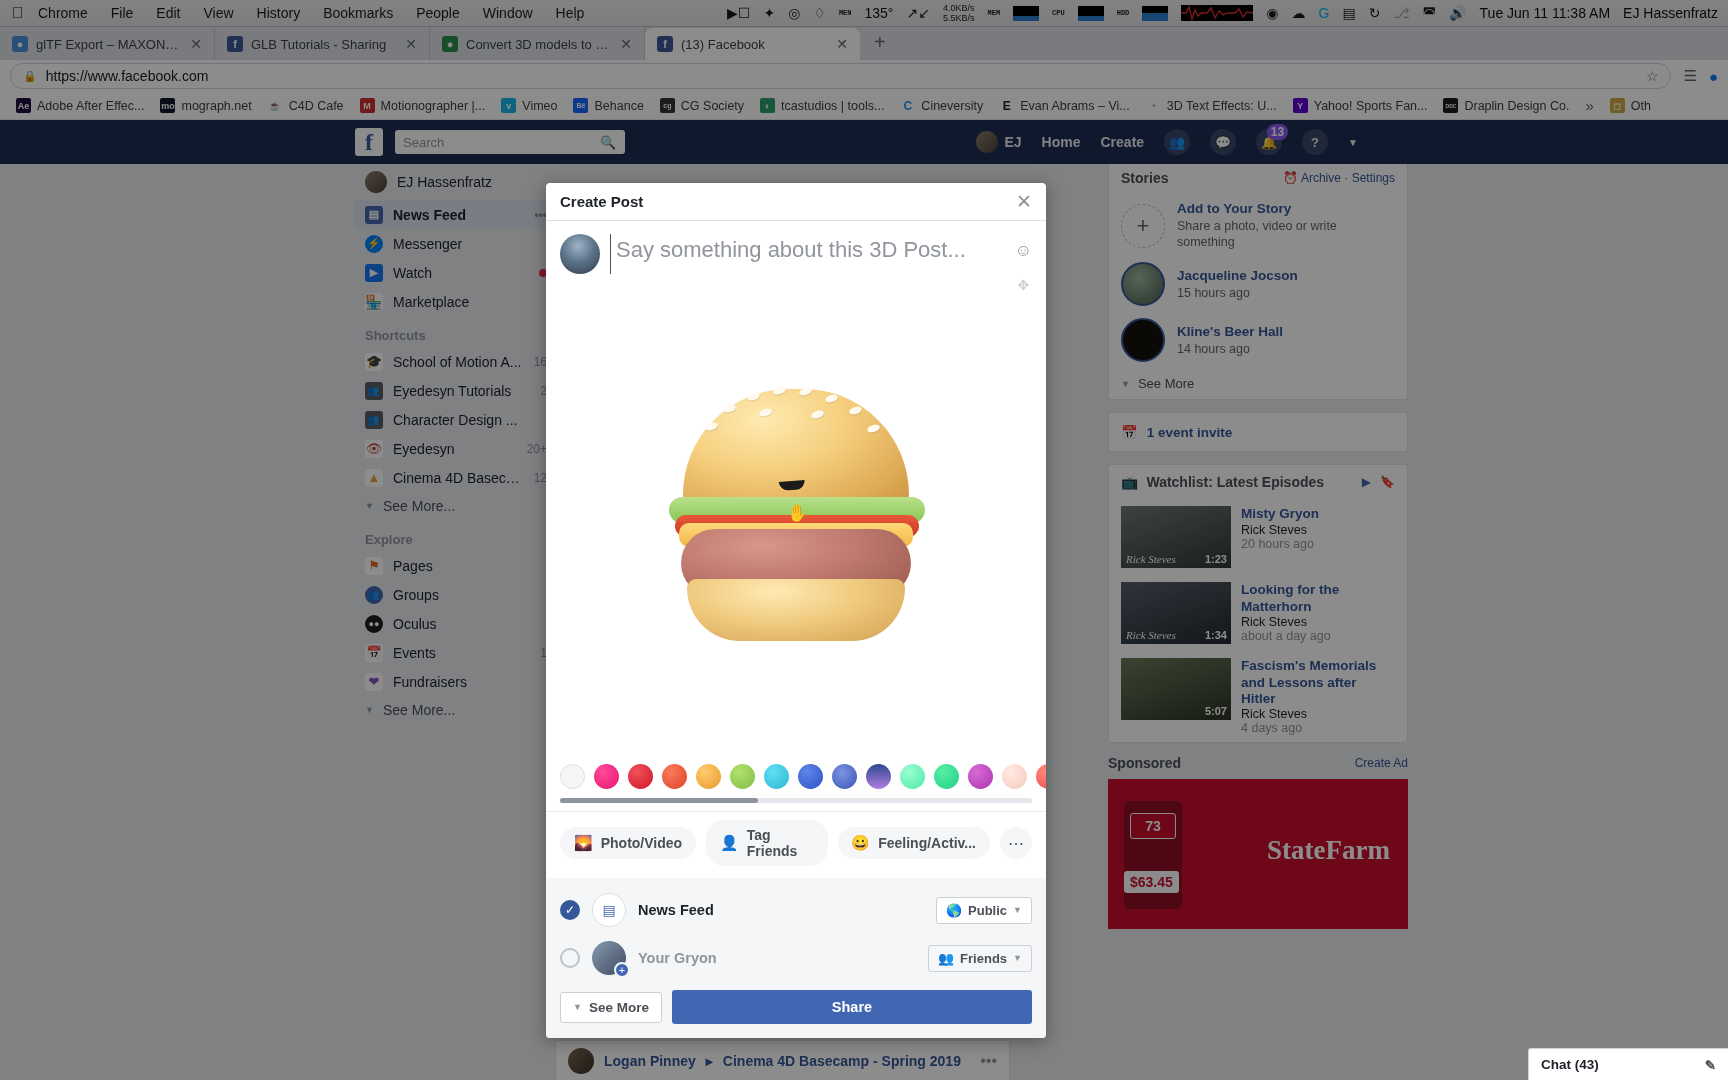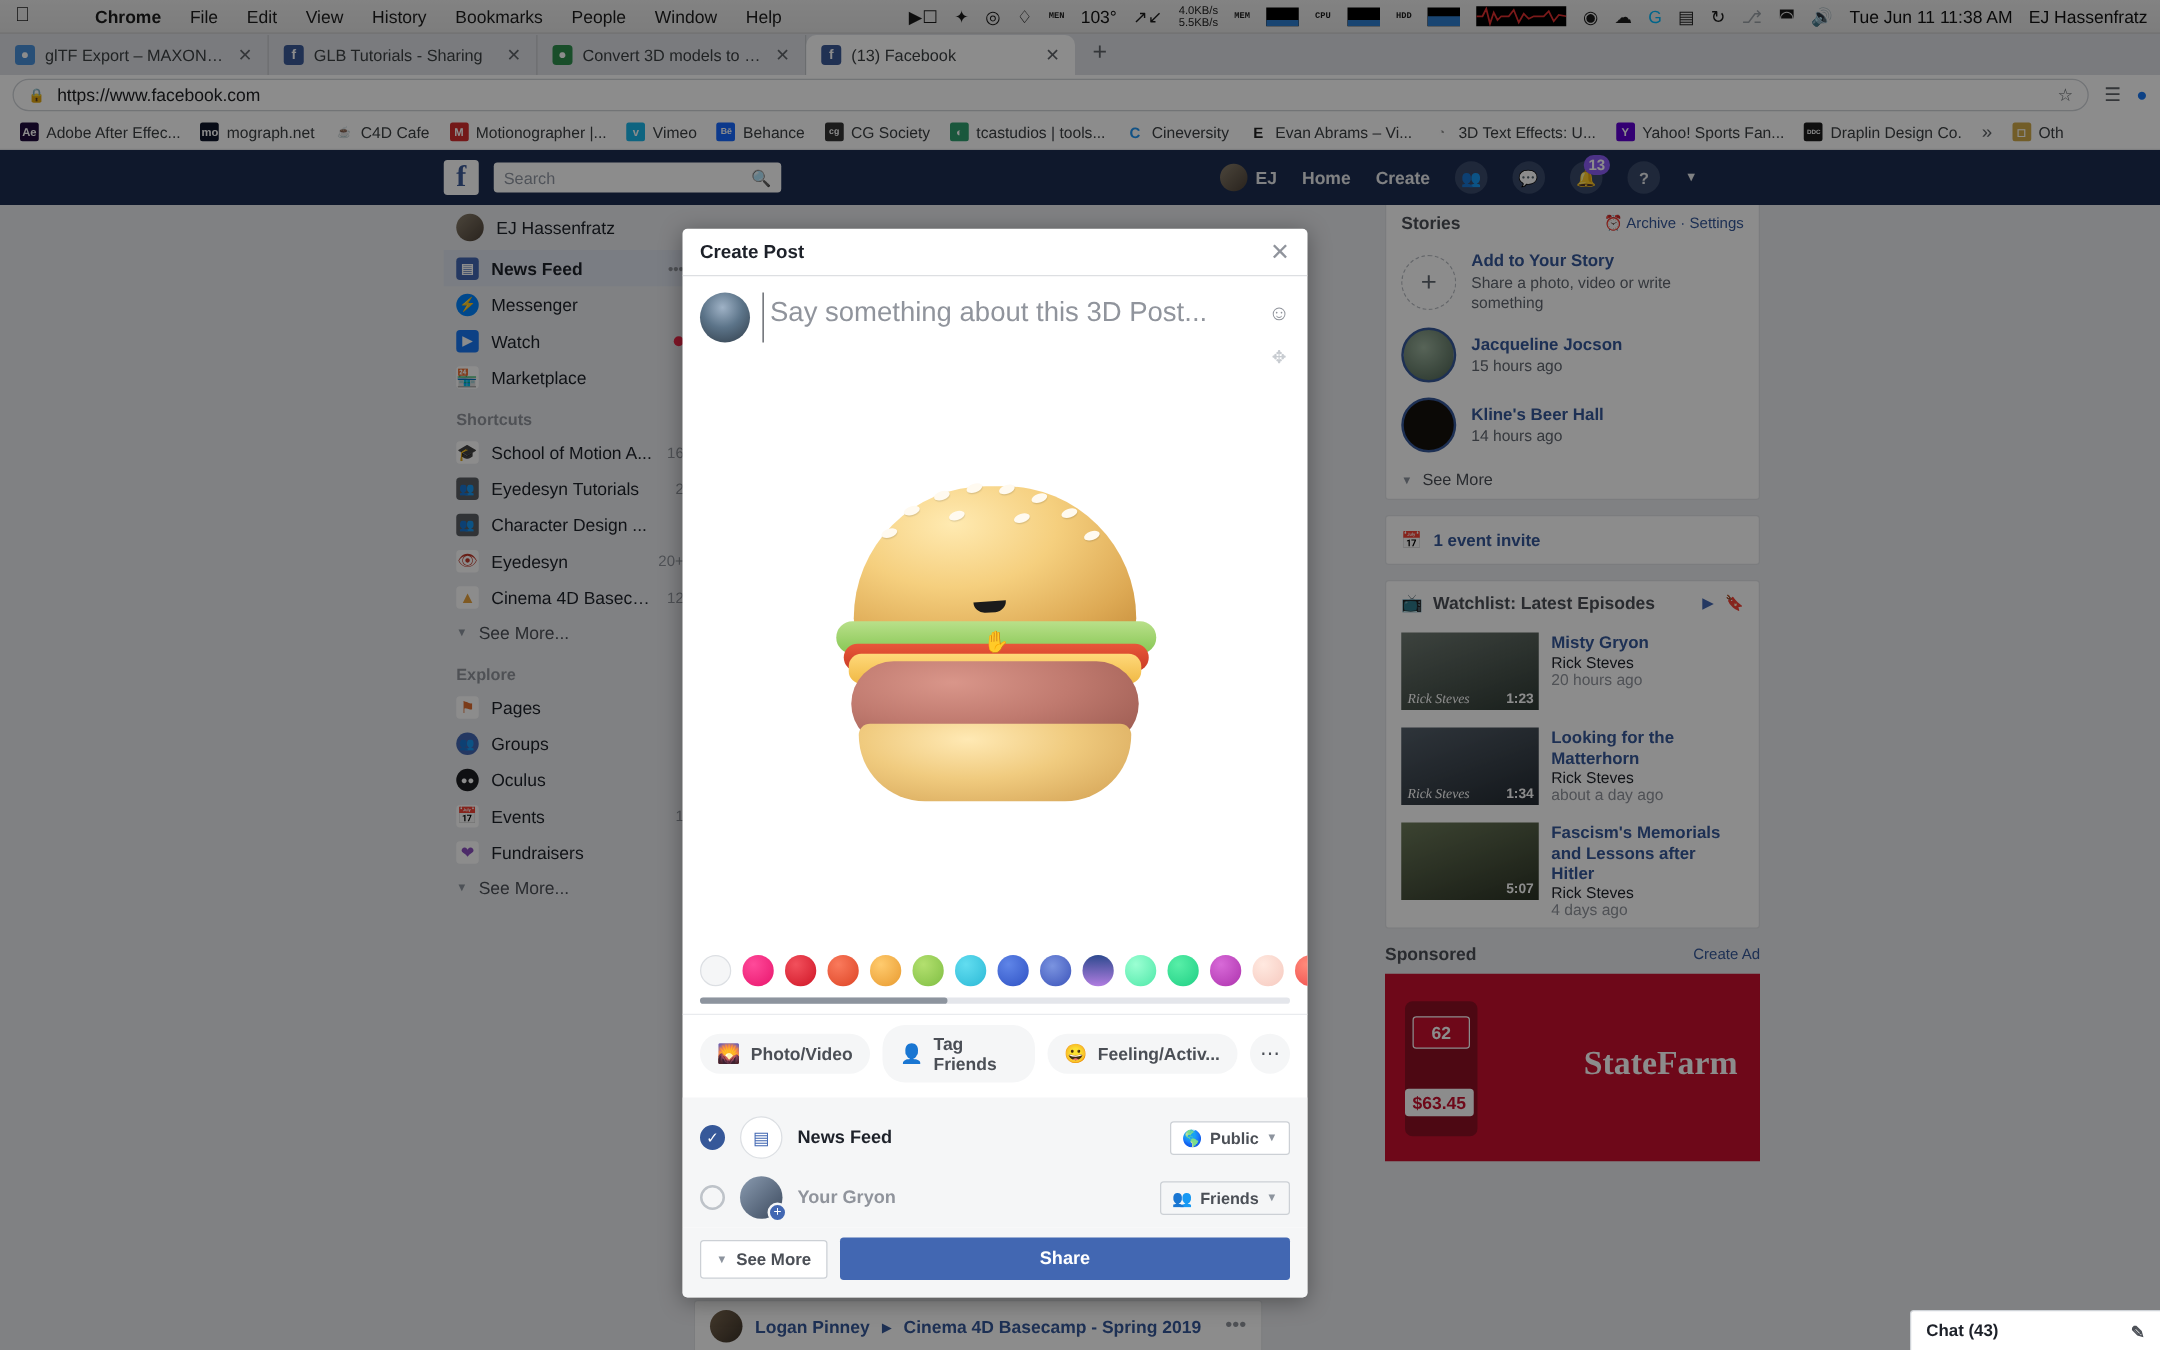--- a/index.html
+++ b/index.html
@@ -11,21 +11,21 @@
   }
   
   #menubar {
     position:absolute; top:0; left:0; width:1728px; height:27px;
     background:linear-gradient(#eeeeee,#e3e3e3);
     border-bottom:1px solid #bdbdbd;
     display:flex; align-items:center; font-size:14px; color:#1c1c1c;
   }
   #menubar .apple { margin:0 14px 0 12px; font-size:16px; }
   #menubar .mi { margin-right:23px; white-space:nowrap; }
-  #menubar .mi.bold { font-weight:bold;margin-left:38px; }
+  #menubar .mi.bold { font-weight:normal; }
   #menubar .right { margin-left:auto; display:flex; align-items:center; gap:13px; padding-right:10px; }
   .sysicon { font-size:14px; color:#1b1b1b; display:flex; align-items:center; }
   .mono-stack { font-size:7px; line-height:7px; font-family:"Liberation Mono",monospace; font-weight:bold; }
   .netspeed { font-size:9px; line-height:10px; font-family:"Liberation Sans",sans-serif; font-weight:normal; }
   .graphbox { width:26px; height:15px; background:#000; position:relative; overflow:hidden; }
   .graphbox i { position:absolute; bottom:0; left:0; right:0; height:5px; background:#2f7fd0; display:block; }
   .waveform { width:72px; height:16px; background:#000; position:relative; overflow:hidden; }
   .clock { font-size:14px; color:#111; }
   .username { font-size:14px; color:#111; }
 
@@ -239,21 +239,21 @@
   <span class="mi">Bookmarks</span>
   <span class="mi">People</span>
   <span class="mi">Window</span>
   <span class="mi">Help</span>
   <div class="right">
     <span class="sysicon">▶☐</span>
     <span class="sysicon">✦</span>
     <span class="sysicon">◎</span>
     <span class="sysicon">♢</span>
     <span class="mono-stack">MEN</span>
-    <span class="clock">103°</span>
+    <span class="clock">135°</span>
     <span class="sysicon">↗↙</span>
     <span>
       <div class="netspeed">4.0KB/s</div>
       <div class="netspeed">5.5KB/s</div>
     </span>
     <span class="mono-stack">MEM</span>
     <span class="graphbox">
         <i></i>
       </span>
     <span class="mono-stack">CPU</span>
@@ -574,21 +574,21 @@
       </div>
     </div>
 
     <div class="card" style="border:none;background:transparent">
       <div class="cardhead" style="padding:0 0 8px 0">
         <span>Sponsored</span>
         <span class="sub">Create Ad</span>
       </div>
       <div class="sponsorbox">
         <div style="position:absolute;left:16px;top:22px;width:58px;height:108px;background:#8d0f24;border-radius:6px"></div>
-        <div style="position:absolute;left:22px;top:34px;width:46px;height:26px;background:#c8102e;border:1px solid #fff;border-radius:3px;color:#fff;font-size:14px;font-weight:bold;display:flex;align-items:center;justify-content:center">62</div>
+        <div style="position:absolute;left:22px;top:34px;width:46px;height:26px;background:#c8102e;border:1px solid #fff;border-radius:3px;color:#fff;font-size:14px;font-weight:bold;display:flex;align-items:center;justify-content:center">73</div>
         <div style="position:absolute;left:16px;top:92px;background:#fff;color:#c8102e;font-size:14px;font-weight:bold;padding:3px 6px;border-radius:3px">$63.45</div>
         <div style="position:absolute;right:18px;top:56px;color:#fff;font-size:27px;font-weight:bold;font-family:'Liberation Serif',serif">StateFarm</div>
       </div>
     </div>
   </div>
 
   <div id="bottompost">
     <span class="pav"></span>
     <span class="ptext">Logan Pinney</span>
     <span class="ptext arr">▸</span>

